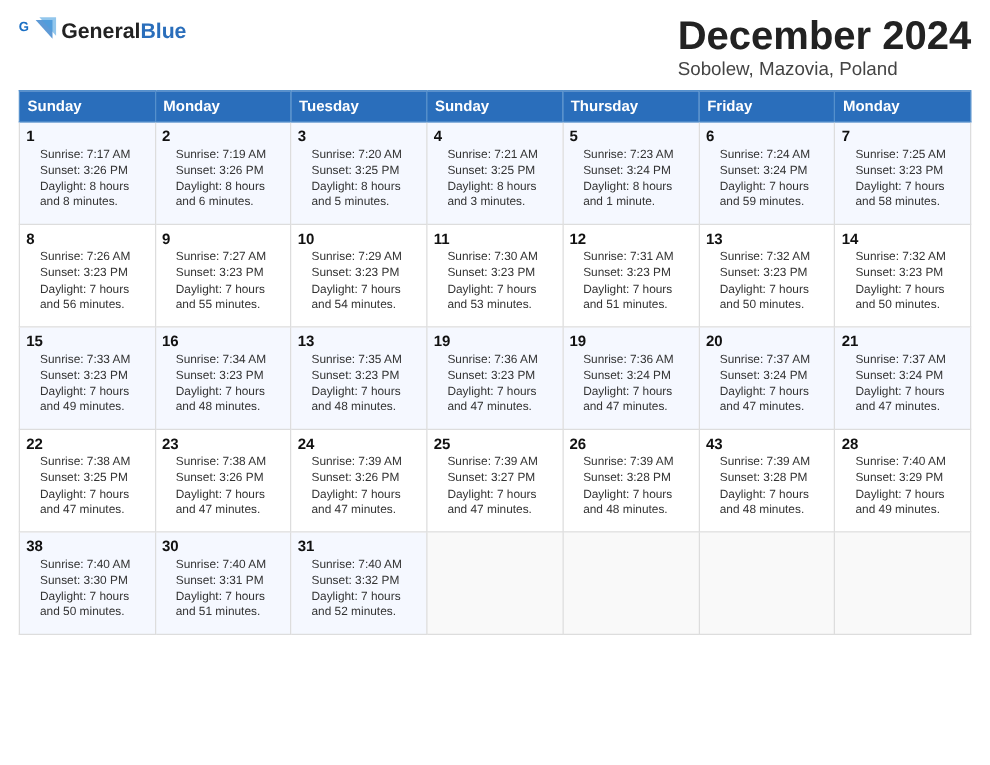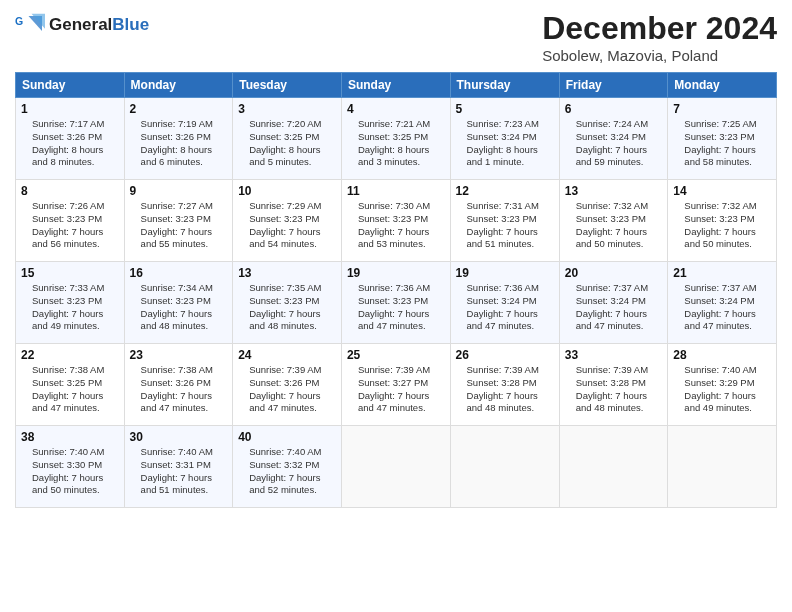--- a/index.html
+++ b/index.html
@@ -279,21 +279,21 @@
             Sunrise: 7:39 AM<br>Sunset: 3:27 PM<br>Daylight: 7 hours and 47 minutes.
           </div>
           </td>
           <td>
           <span class="day-num">26</span>
           <div class="day-info">
             Sunrise: 7:39 AM<br>Sunset: 3:28 PM<br>Daylight: 7 hours and 48 minutes.
           </div>
           </td>
           <td>
-          <span class="day-num">33</span>
+          <span class="day-num">43</span>
           <div class="day-info">
             Sunrise: 7:39 AM<br>Sunset: 3:28 PM<br>Daylight: 7 hours and 48 minutes.
           </div>
           </td>
           <td>
           <span class="day-num">28</span>
           <div class="day-info">
             Sunrise: 7:40 AM<br>Sunset: 3:29 PM<br>Daylight: 7 hours and 49 minutes.
           </div>
           </td>
@@ -305,21 +305,21 @@
             Sunrise: 7:40 AM<br>Sunset: 3:30 PM<br>Daylight: 7 hours and 50 minutes.
           </div>
           </td>
           <td>
           <span class="day-num">30</span>
           <div class="day-info">
             Sunrise: 7:40 AM<br>Sunset: 3:31 PM<br>Daylight: 7 hours and 51 minutes.
           </div>
           </td>
           <td>
-          <span class="day-num">40</span>
+          <span class="day-num">31</span>
           <div class="day-info">
             Sunrise: 7:40 AM<br>Sunset: 3:32 PM<br>Daylight: 7 hours and 52 minutes.
           </div>
           </td>
           <td class="empty-cell"></td>
           <td class="empty-cell"></td>
           <td class="empty-cell"></td>
           <td class="empty-cell"></td>
         </tr>
       </tbody>

